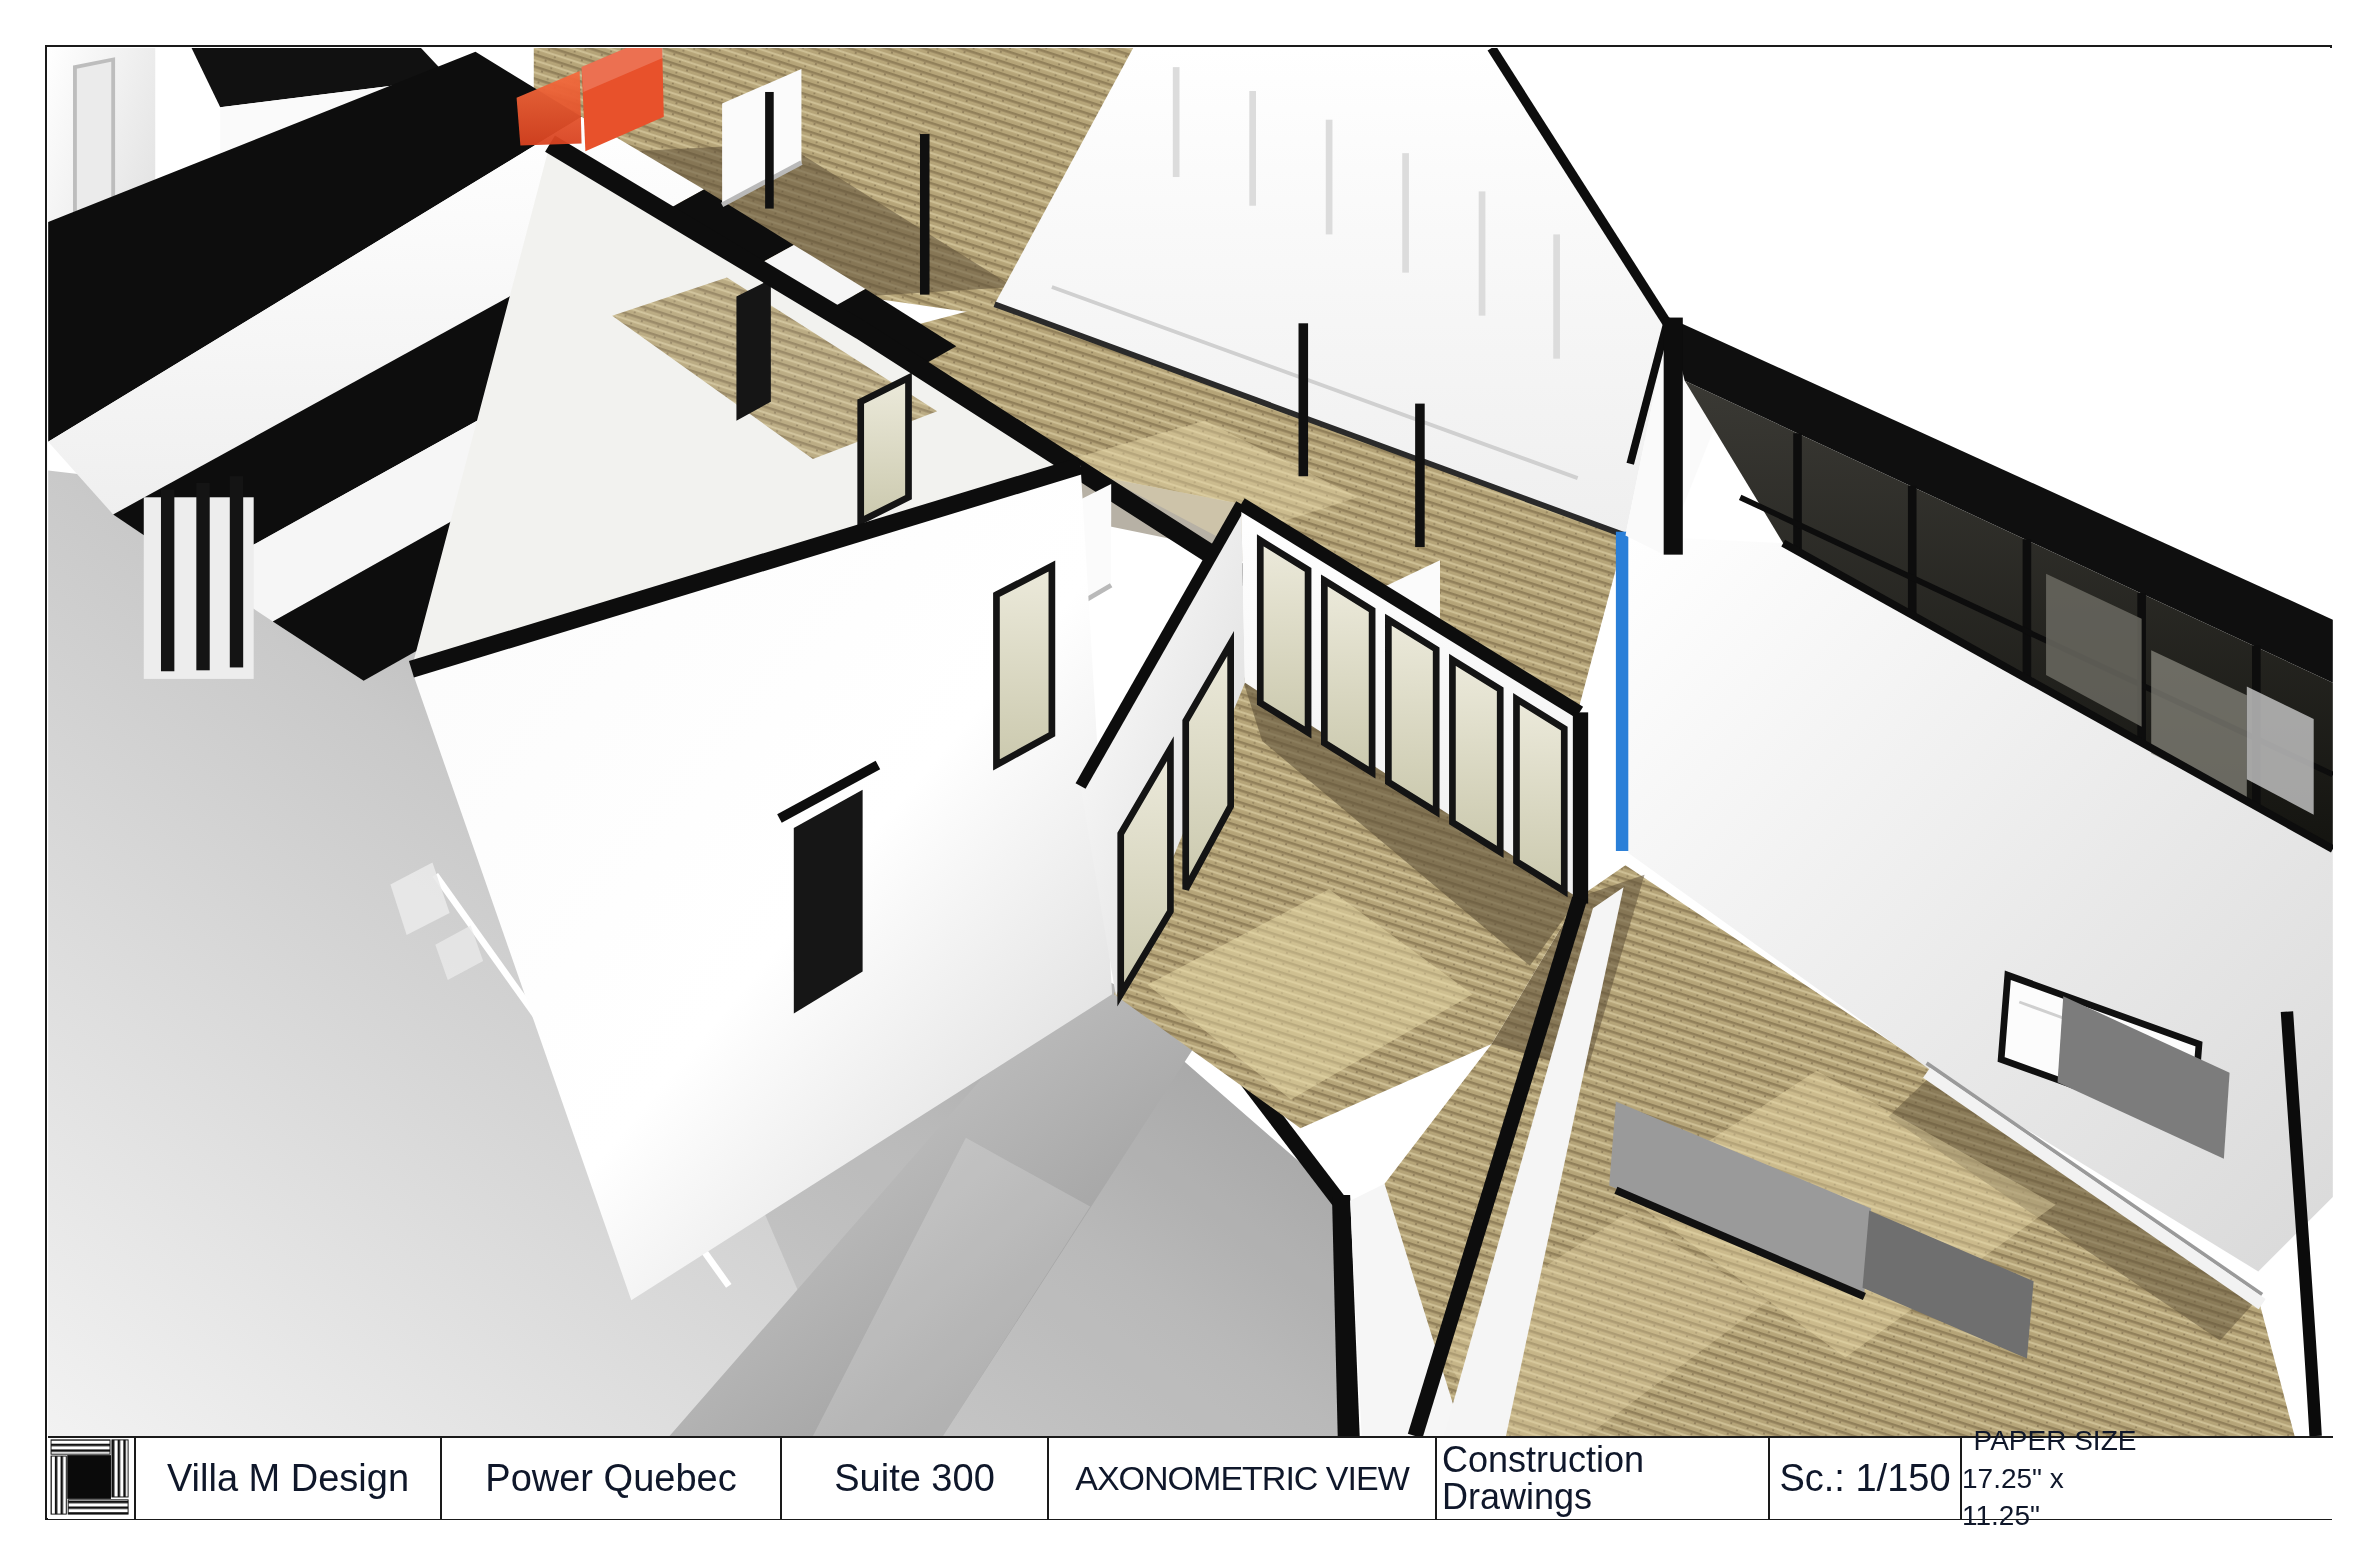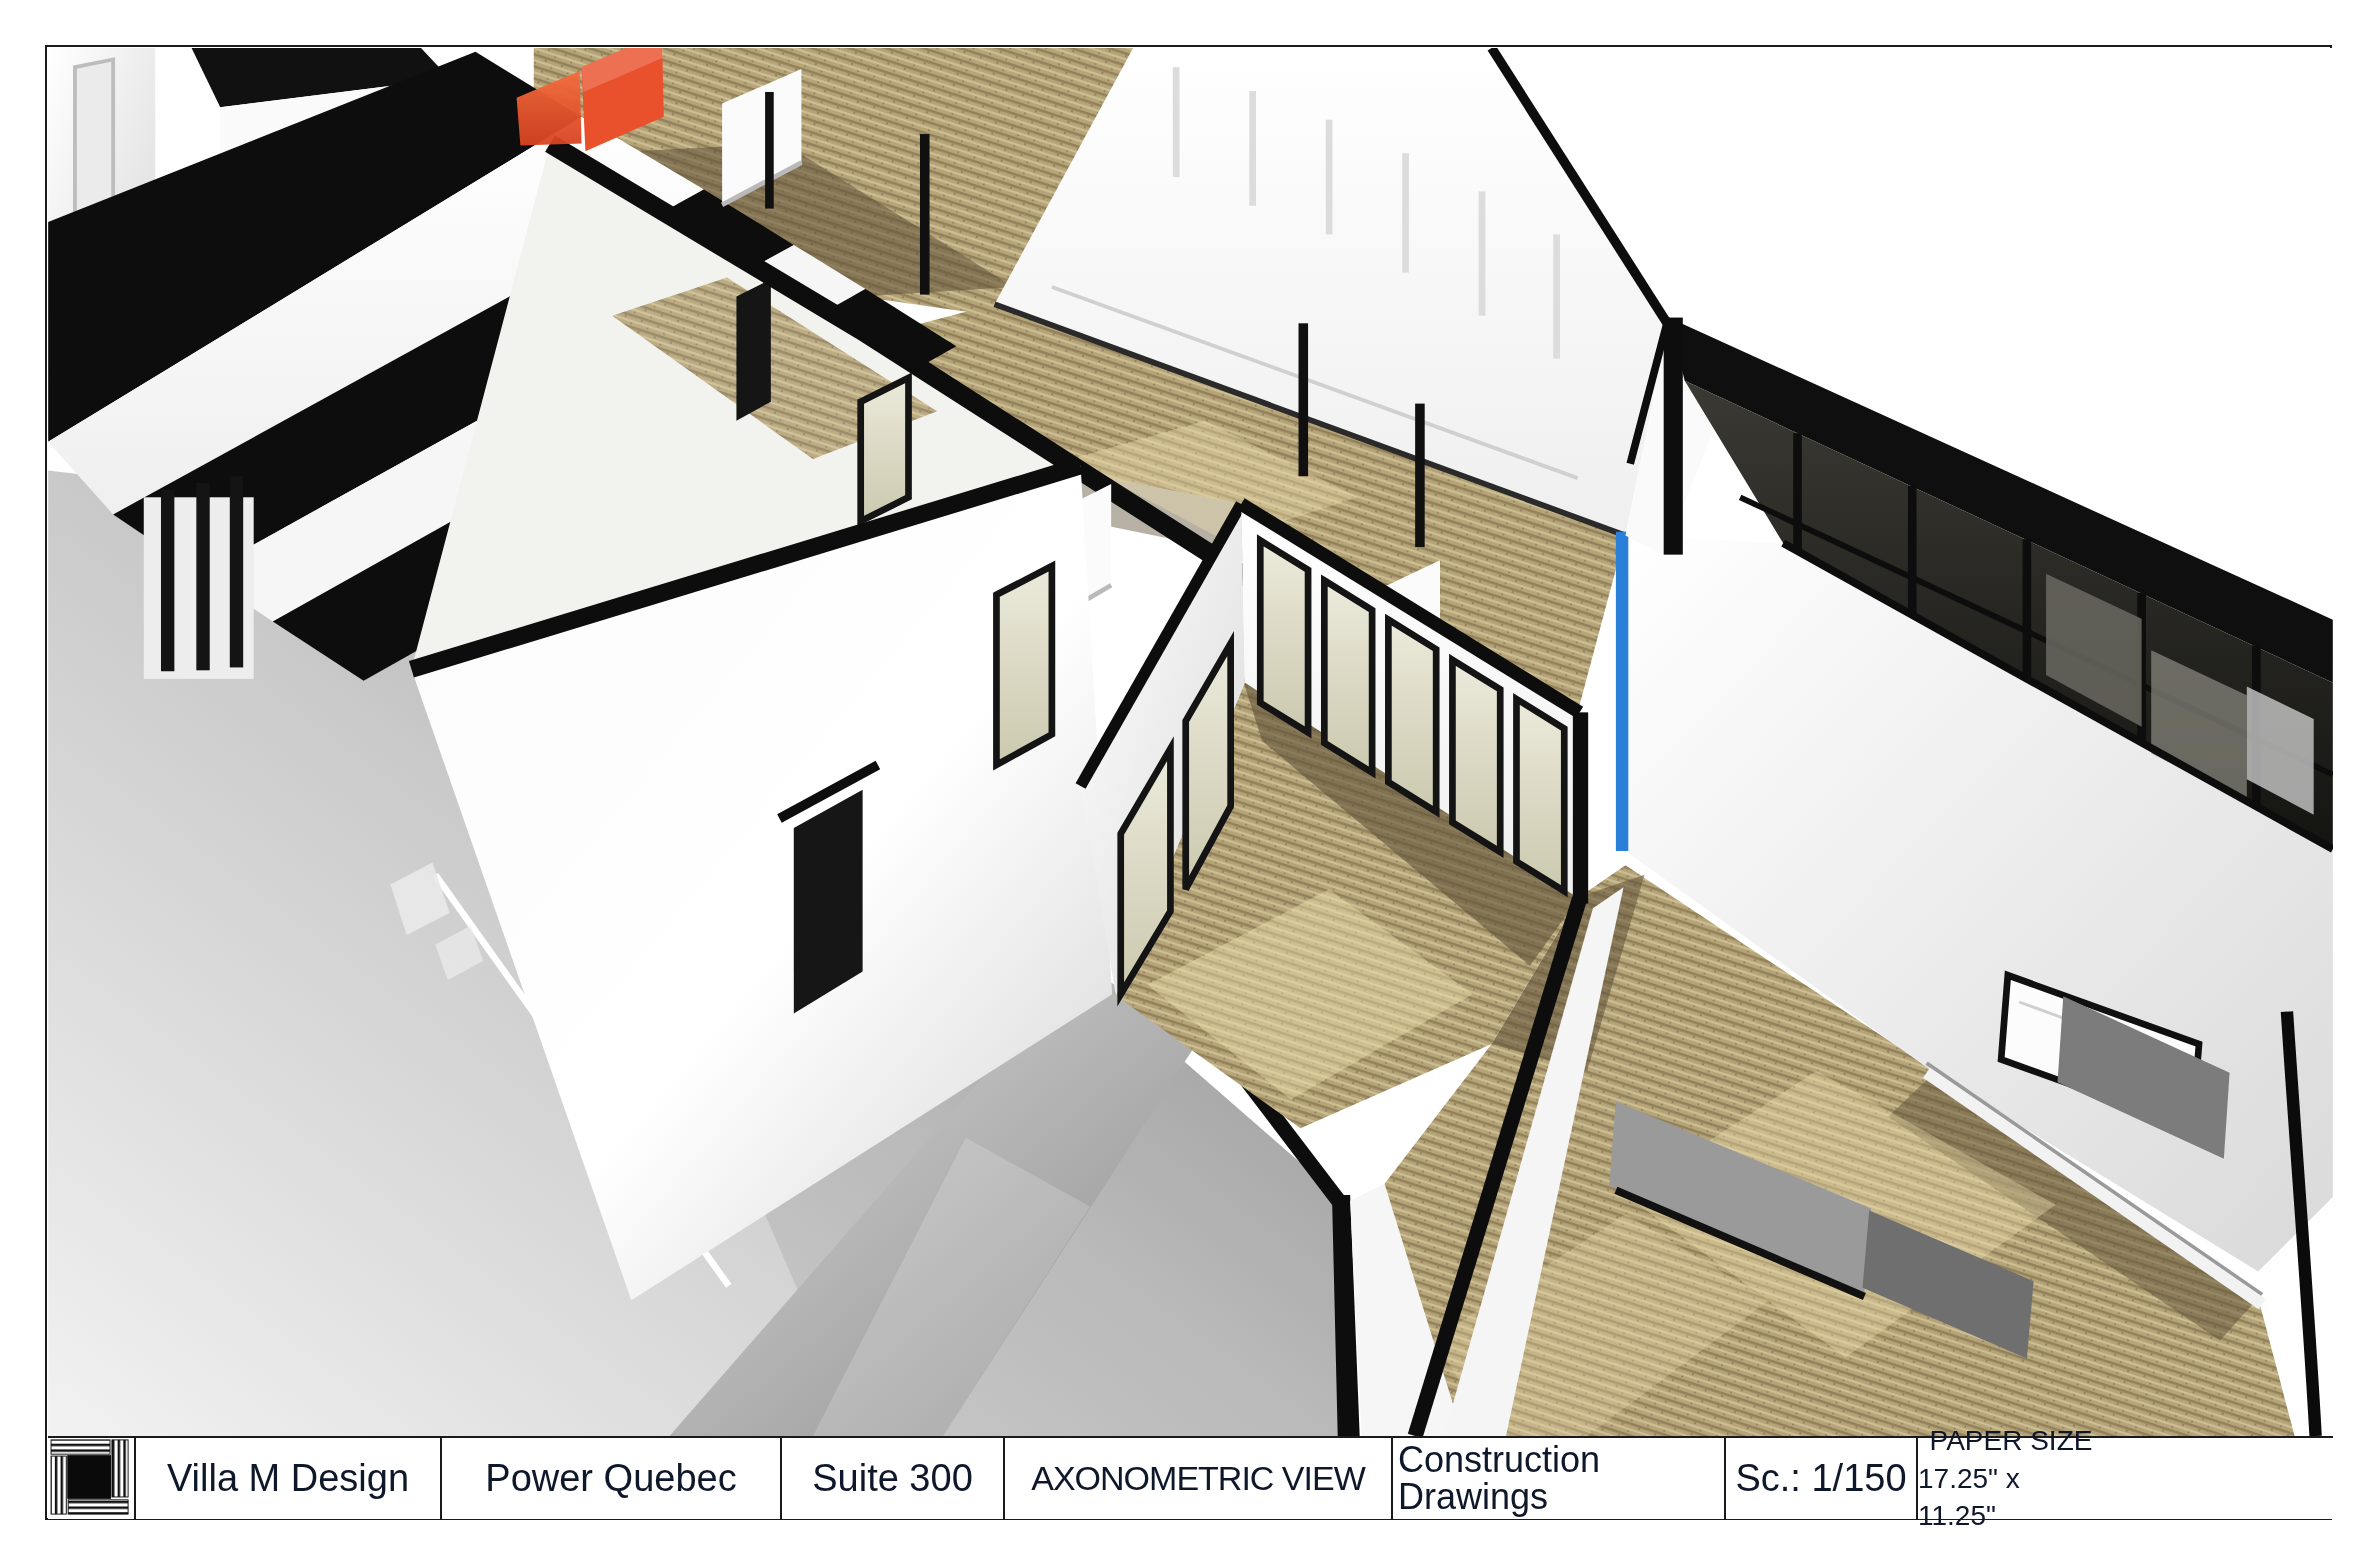--- a/index.html
+++ b/index.html
@@ -255,21 +255,21 @@
     </div>
 
     <div class="tb-cell" style="width:306px;">
       <span class="tb-text">Villa M Design</span>
     </div>
 
     <div class="tb-cell" style="width:340px;">
       <span class="tb-text">Power Quebec</span>
     </div>
 
-    <div class="tb-cell" style="width:223px;">
+    <div class="tb-cell" style="width:267px;">
       <span class="tb-text">Suite 300</span>
     </div>
 
     <div class="tb-cell" style="width:388px;">
       <span class="tb-text-view">AXONOMETRIC VIEW</span>
     </div>
 
     <div class="tb-cell tb-two" style="width:333px;">
       <span class="tb-line">Construction</span>
       <span class="tb-line">Drawings</span>

